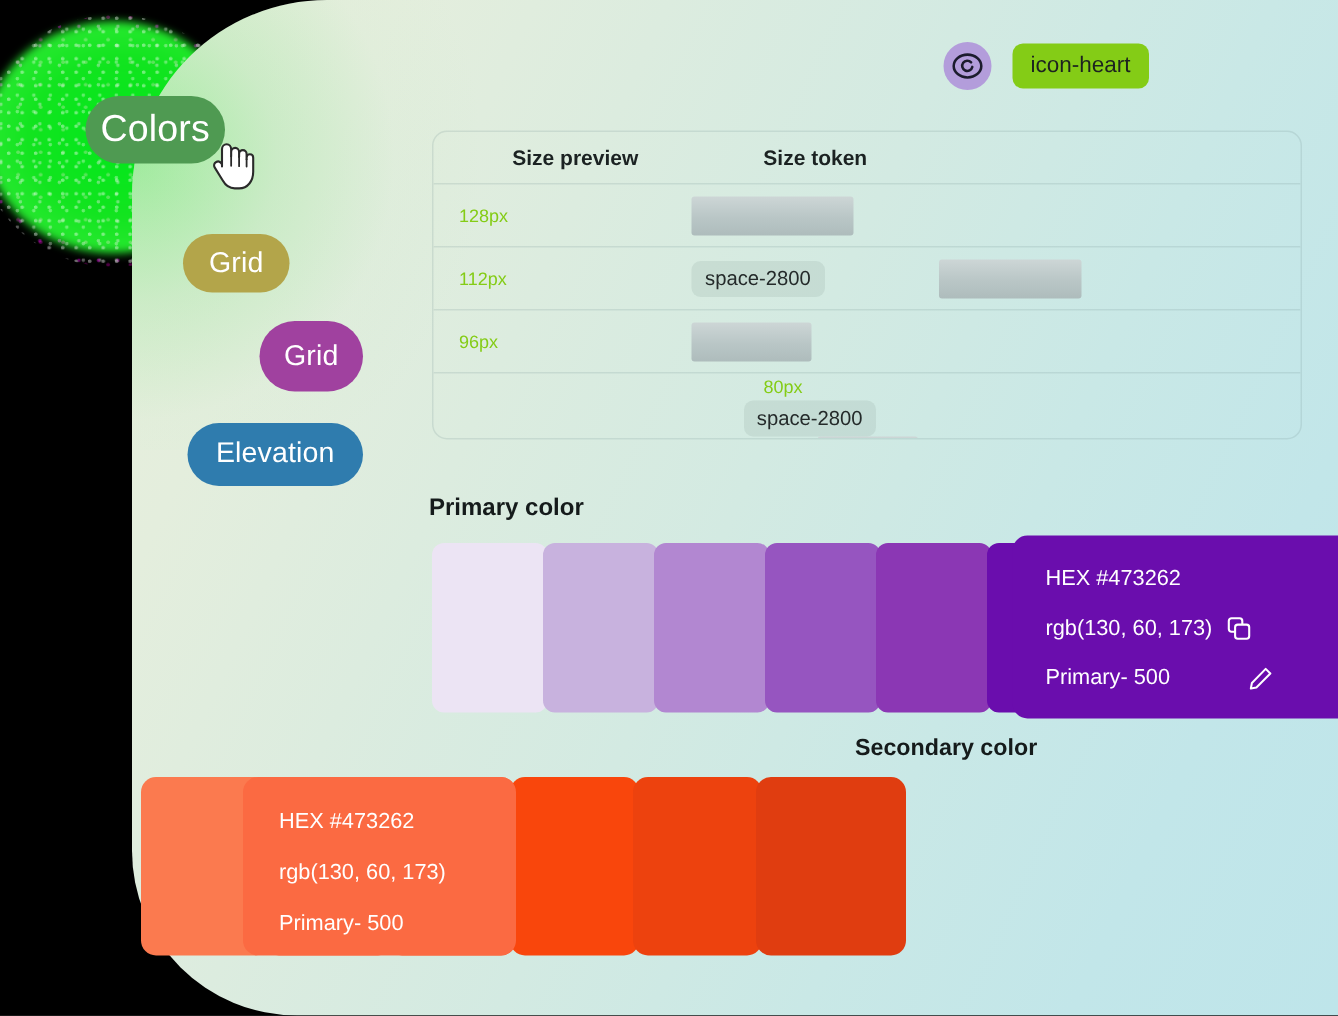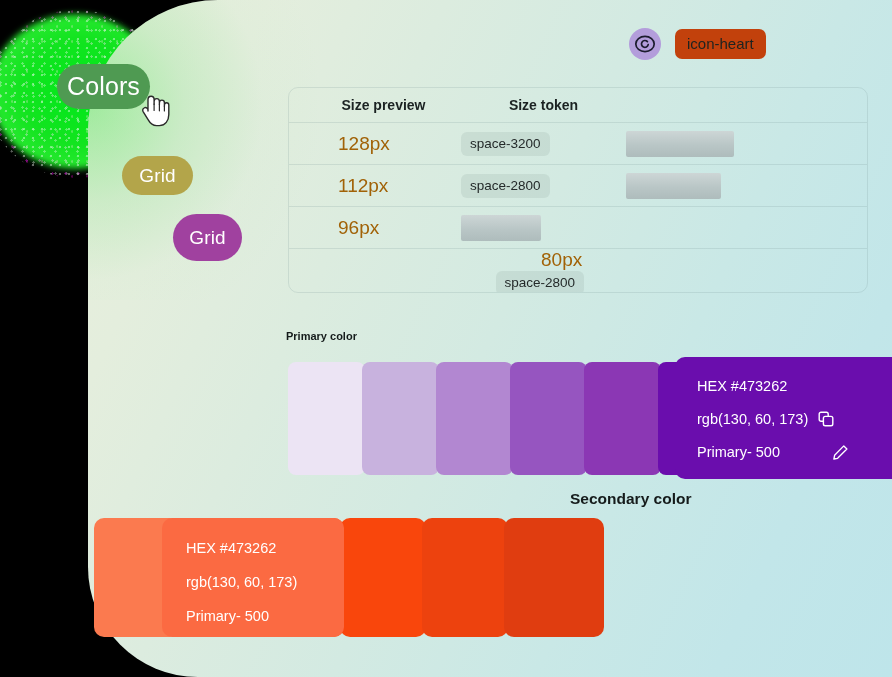--- a/index.html
+++ b/index.html
@@ -100,21 +100,21 @@
     left: 629px; top: 28px;
     display: flex; align-items: center; gap: 14px;
     z-index: 6;
   }
   .icon-badge {
     width: 32px; height: 32px; border-radius: 50%;
     background: #b39ddb;
     display: flex; align-items: center; justify-content: center;
   }
   .icon-chip {
-    background: #c2410c;
+    background: #84cc16;
     border-radius: 7px;
     padding: 6px 12px 7px;
     font-size: 15px;
     color: #1d2320;
   }
 
   
   .size-table {
     position: absolute;
     left: 288px; top: 87px;
@@ -130,40 +130,40 @@
     border-bottom: 1px solid rgba(120,150,150,.20);
   }
   .size-table .row:last-child { border-bottom: none; height: 43px; flex-direction: column; }
   .size-table .row.head { height: 35px; border-bottom: 1px solid rgba(120,150,150,.20); text-align: center; }
   .col-a { width: 172px; padding-left: 17px; }
   .col-b { width: 165px; }
   .col-c { flex: 1; }
   .head .col-a, .head .col-b, .head .col-c {
     font-size: 14px; font-weight: 700; color: #1b2222;
   }
-  .cell-label { font-size: 19px; color: #a16207; margin-left: 32px; }
+  .cell-label { font-size: 12px; color: #84cc16; }
   .token-chip {
     display: inline-block;
     background: rgba(160,180,175,.26);
     border-radius: 6px;
     padding: 4px 9px 5px;
     font-size: 13.5px;
     color: #242a2a;
   }
   .size-bar {
     height: 26px;
     border-radius: 2px;
     background: linear-gradient(180deg, #cdd6d6 0%, #b9c6c6 55%, #aebcbc 100%);
     filter: blur(0.4px);
   }
 
   
   .sec-title-primary {
     position: absolute; left: 286px; top: 330px;
-    font-size: 11px; font-weight: 700; color: #151b1b;
+    font-size: 16px; font-weight: 700; color: #151b1b;
     z-index: 6;
   }
   .swatch-row {
     position: absolute;
     display: flex;
     z-index: 5;
   }
   #primary-row { left: 288px; top: 362px; width: 604px; height: 113px; }
   #primary-row .swatch { width: 77px; height: 113px; border-radius: 8px; margin-right: -3px; }
   #primary-row .swatch:first-child { border-top-left-radius: 8px; border-bottom-left-radius: 8px; }
@@ -222,20 +222,23 @@
   <div class="canvas-bloom"></div>
 
   <div class="pill" id="pill-colors">
     <span>Colors</span>
   </div>
   <div class="pill" id="pill-grid-1">
     <span>Grid</span>
   </div>
   <div class="pill" id="pill-grid-2">
     <span>Grid</span>
+  </div>
+  <div class="pill" id="pill-elevation">
+    <span>Elevation</span>
   </div>
 
   <div class="cursor">
     <svg width="32" height="38" viewBox="0 0 32 38">
       <path d="M9 21 L9 9.5 C9 7.6 10.4 6.2 12.1 6.2 C13.8 6.2 15.1 7.6 15.1 9.5
                L15.1 14.2 L15.1 11.4 C15.1 9.8 16.3 8.6 17.8 8.6 C19.3 8.6 20.4 9.8 20.4 11.4
                L20.4 14.6 L20.4 12.7 C20.4 11.2 21.5 10.1 22.9 10.1 C24.3 10.1 25.4 11.2 25.4 12.7
                L25.4 16.2 L25.4 15.1 C25.4 13.8 26.4 12.8 27.6 12.8 C28.9 12.8 29.8 13.8 29.8 15.1
                L29.8 24.5 C29.8 30.6 26.2 35.6 20.4 35.6 L17.5 35.6
                C13.6 35.6 11.2 33.4 9.4 30.2 L4.1 21.6
@@ -257,21 +260,20 @@
   </div>
 
   <div class="size-table">
     <div class="row head">
       <div class="col-a">Size preview</div>
       <div class="col-b">Size token</div>
     </div>
 
     <div class="row">
       <div class="col-a"><span class="cell-label">128px</span></div>
-      <div class="col-b"><span class="token-chip">space-3200</span></div>
       <div class="col-c">
           <div class="size-bar" style="width:108px"></div>
         </div>
     </div>
 
     <div class="row">
       <div class="col-a"><span class="cell-label">112px</span></div>
       <div class="col-b"><span class="token-chip">space-2800</span></div>
       <div class="col-c">
           <div class="size-bar" style="width:95px"></div>

